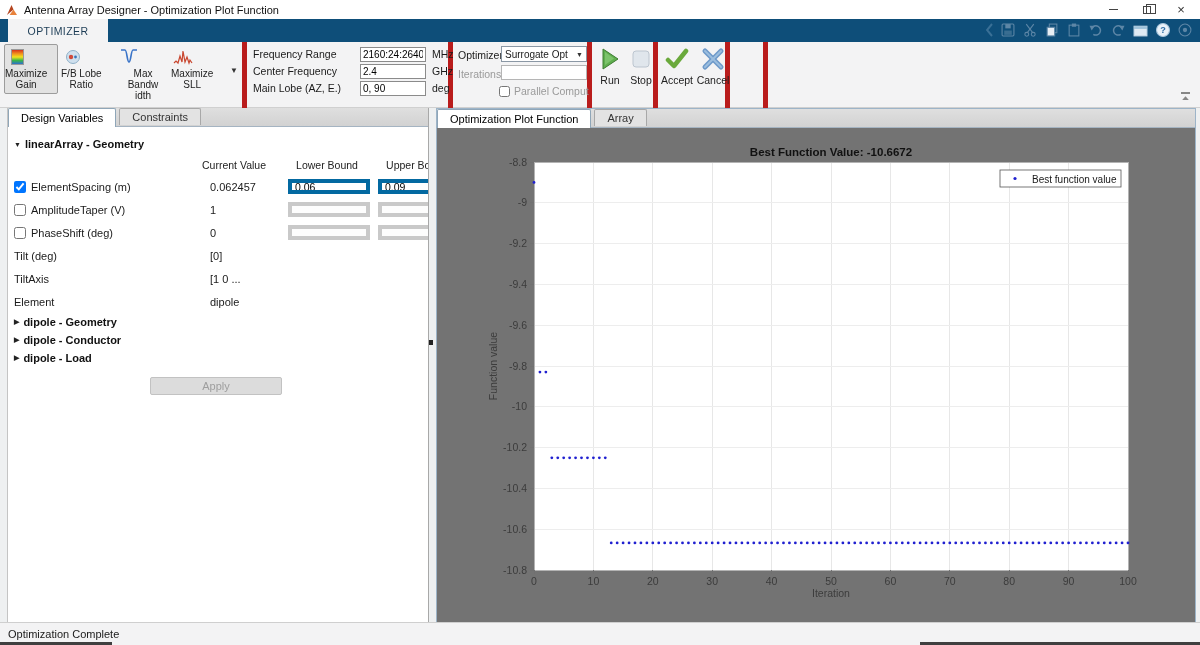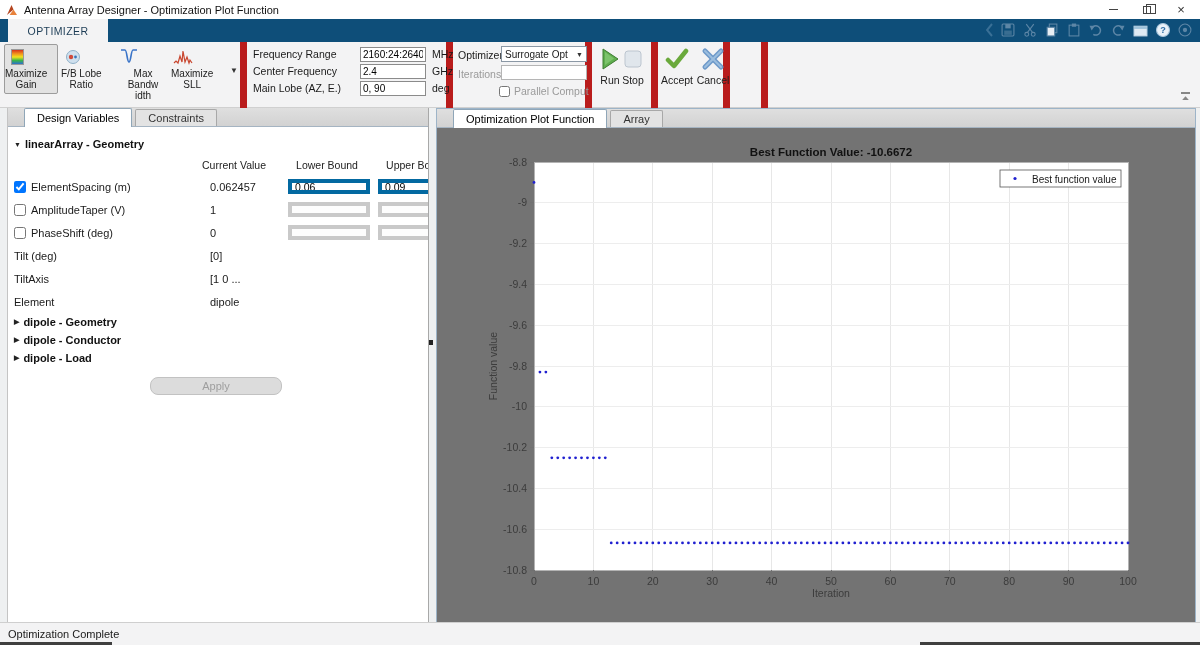--- a/index.html
+++ b/index.html
@@ -22,21 +22,21 @@
   .tabstrip{position:absolute;top:19px;left:0;right:0;height:23px;background:#0e4e79;}
   .app-tab{position:absolute;left:8px;top:0;width:100px;height:23px;background:#f3f3f4;
            display:flex;align-items:center;justify-content:center;font-size:10.5px;
            letter-spacing:.4px;color:#1c3c55;}
   .qat{position:absolute;right:8px;top:4px;display:flex;align-items:center;gap:8px;}
   .qat svg{display:block;}
 
   
   .ribbon{position:absolute;top:42px;left:0;right:0;height:66px;background:#f3f3f4;
           border-bottom:1px solid #d0d0d0;}
-  .rsec{position:absolute;top:0;height:76px;border-right:7px solid #b91c1c;}
+  .rsec{position:absolute;top:0;height:76px;border-right:5px solid #b91c1c;}
   .rsec-label{position:absolute;bottom:2px;left:0;right:0;text-align:center;font-size:8.5px;
               color:#8d8d8d;letter-spacing:.4px;white-space:nowrap;}
   #sec-objective{left:0;width:247px;}
   #sec-input{left:247px;width:206px;}
   #sec-settings{left:453px;width:139px;}
   #sec-run{left:592px;width:66px;}
   #sec-close{left:658px;width:72px;}
   #sec-empty{left:730px;width:38px;}
 
   .obtn{position:absolute;top:2px;width:54px;height:50px;display:flex;flex-direction:column;
@@ -78,21 +78,21 @@
                border-right:1px solid #c4c4c4;}
   #left-panel{position:absolute;left:8px;top:108px;width:421px;height:514px;background:#fff;
               border-right:1px solid #a8a8a8;display:flex;flex-direction:column;}
   #divider{position:absolute;left:429px;top:108px;width:7px;height:514px;background:#eef0f1;}
   #divider .handle{position:absolute;left:0;top:232px;width:4px;height:5px;background:#222;}
   #right-panel{position:absolute;left:436px;top:108px;width:760px;height:622px;
                border:1px solid #9db4c8;background:#737373;display:flex;flex-direction:column;}
   #right-gutter{position:absolute;left:1196px;top:108px;width:4px;height:514px;background:#eef0f1;}
 
   .ptabs{height:19px;flex:none;background:linear-gradient(#dfdfdf,#d2d2d2);
-         border-bottom:1px solid #a5b4c2;display:flex;align-items:center;padding-left:16px;gap:3px;}
+         border-bottom:1px solid #a5b4c2;display:flex;align-items:flex-start;padding-left:0;gap:3px;}
   .ptab{height:17px;padding:0 12px;display:flex;align-items:center;background:#e3e3e3;
         border:1px solid #a8a8a8;border-bottom:none;font-size:11px;color:#333;
         border-radius:2px 2px 0 0;white-space:nowrap;}
   .ptab.selected{background:#fff;height:19px;margin-bottom:-1px;border-color:#8fa6b8;color:#000;}
 
   
   .lp-body{flex:1;overflow:hidden;background:#fff;padding-top:8px;}
   .grp{font-weight:bold;padding-left:6px;height:18px;display:flex;align-items:center;gap:4px;
        font-size:11px;color:#111;}
   .grp .tri{font-size:7px;color:#222;}
@@ -102,21 +102,21 @@
   .vrow{display:grid;grid-template-columns:178px 96px 90px 90px;height:23px;
         align-items:center;padding-left:6px;font-size:11px;}
   .vrow .vlabel{white-space:nowrap;}
   .vrow .chklab{display:flex;align-items:center;gap:5px;}
   .vrow .chklab input{width:12px;height:12px;margin:0;flex:none;}
   .vrow .val{padding-left:18px;white-space:nowrap;}
   .bound-input{width:82px;height:15px;border:4px solid #0369a1;font-size:10.5px;padding:0 3px;
                font-family:"Liberation Sans",sans-serif;}
   .bound-input.off{border-color:#c9c9c9;background:#fdfdfd;}
   .apply-btn{margin:10px 0 0 142px;width:132px;height:18px;background:#dcdcdc;
-             border:1px solid #c2c2c2;border-radius:8px;color:#9e9e9e;font-size:11px;
+             border:1px solid #c2c2c2;border-radius:2px;color:#9e9e9e;font-size:11px;
              text-align:center;line-height:16px;}
 
   
   .plot-wrap{flex:1;position:relative;}
   svg text{font-family:"Liberation Sans",sans-serif;}
 
   
   .statusbar{position:absolute;top:622px;left:0;width:1200px;height:23px;background:#f3f3f4;
              border-top:1px solid #cfcfcf;display:flex;align-items:center;padding-left:8px;}
   .edge-dark{position:absolute;bottom:0;height:3px;background:#3f3f3f;}
@@ -267,21 +267,21 @@
     </div>
 
     <div class="rsec" id="sec-run">
       <div class="big-btn" style="left:3px">
         <svg width="22" height="24" viewBox="0 0 22 24">
           <polygon points="4,2 19,12 4,22" fill="#5fae4e" stroke="#3d7c31" stroke-width="1"></polygon>
           <polygon points="6,5 15,11.5 6,18" fill="#8fd07e" opacity=".6"></polygon>
         </svg>
         <span class="blabel">Run</span>
       </div>
-      <div class="big-btn" style="left:26px">
+      <div class="big-btn" style="left:34px">
         <svg width="22" height="24" viewBox="0 0 22 24">
           <rect x="3" y="4" width="16" height="16" rx="3" fill="#e0e6ec" stroke="#bcc5cf"></rect>
         </svg>
         <span class="blabel">Stop</span>
       </div>
       <div class="rsec-label">RUN</div>
     </div>
 
     <div class="rsec" id="sec-close">
       <div class="big-btn" style="left:2px;width:34px">

